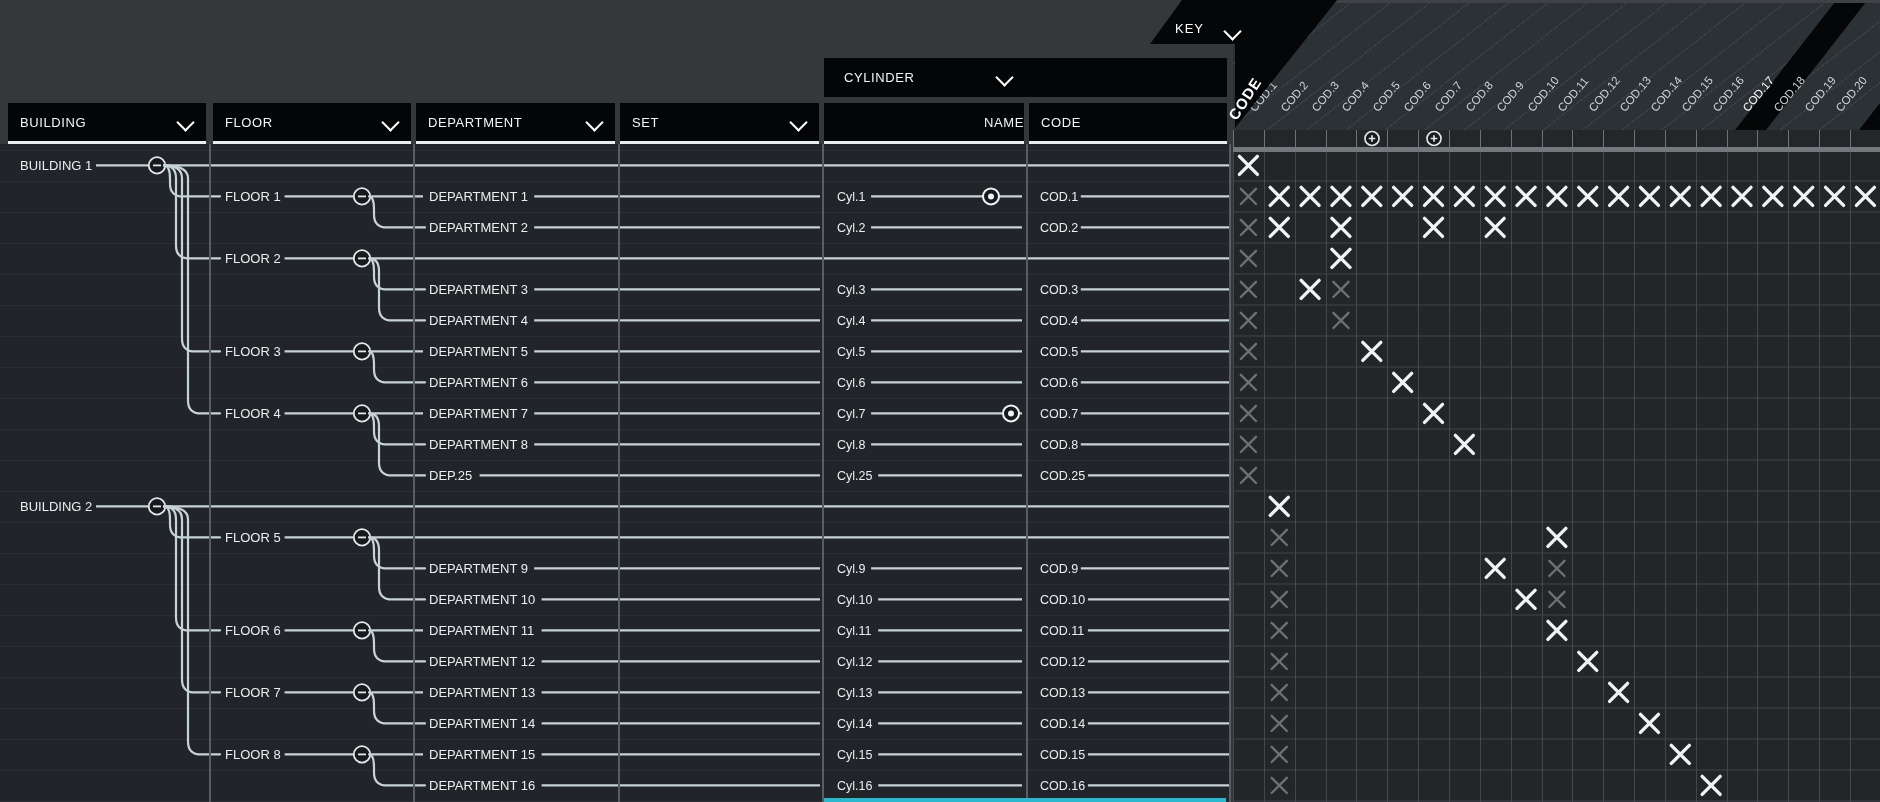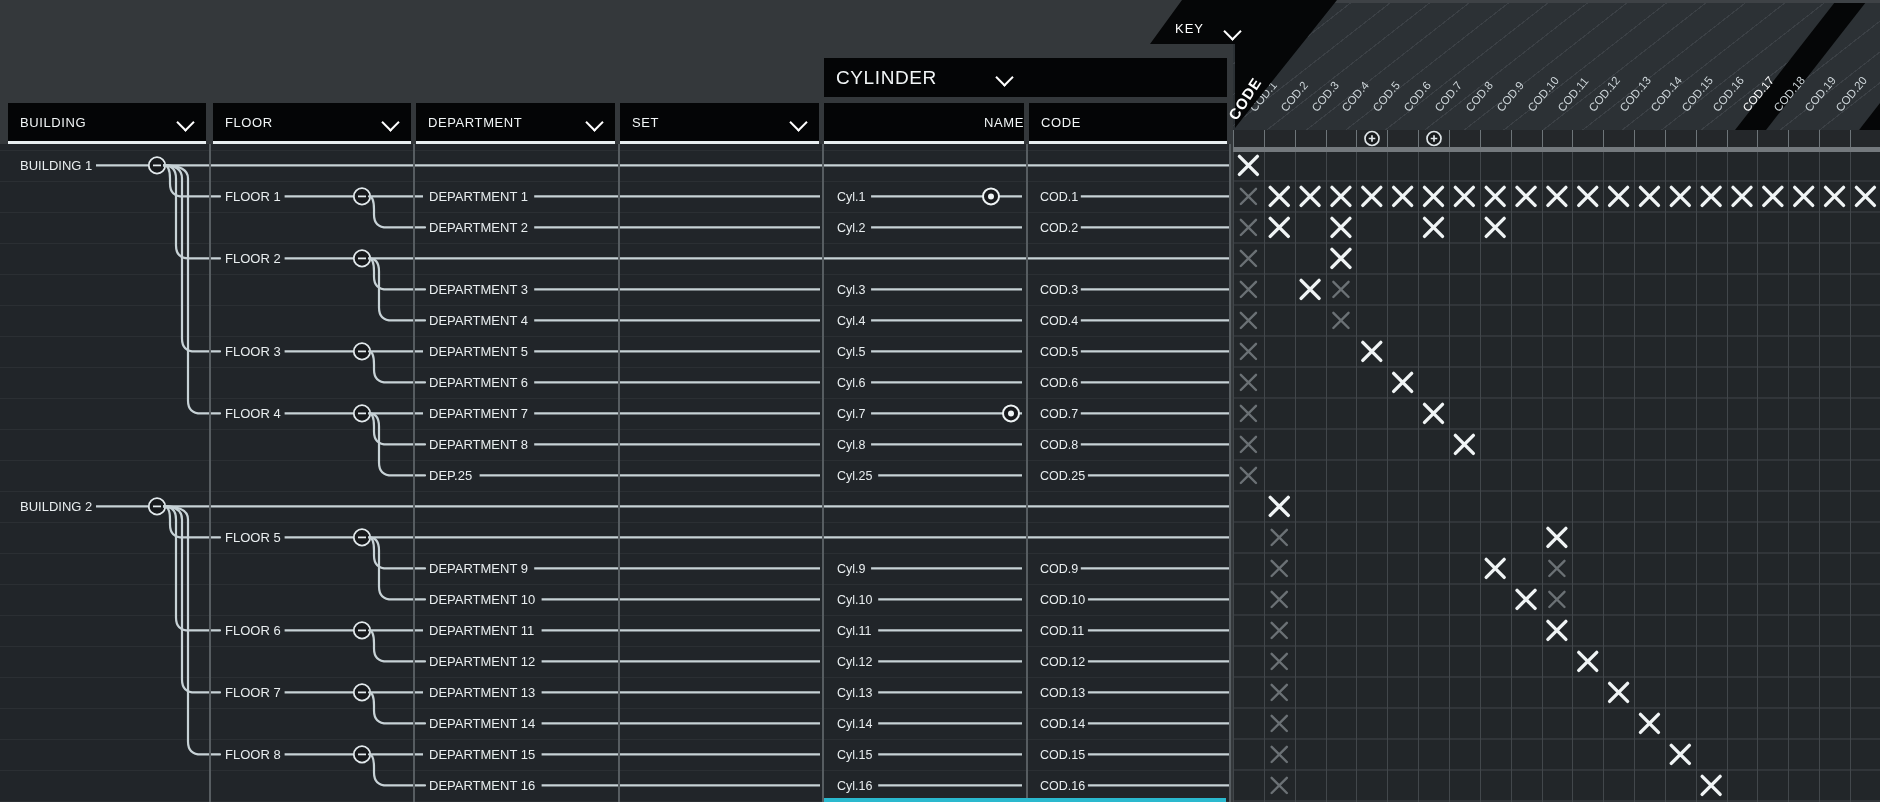--- a/index.html
+++ b/index.html
@@ -13,21 +13,21 @@
     background:repeating-linear-gradient(to bottom,#2b2f33 0 1px,transparent 1px 31px);}
   .col-divider{top:144px;width:2px;height:658px;background:#575d61;}
   
   .hdr-box{top:103px;height:38px;background:#040506;color:#f2f6f7;font-size:13px;
     letter-spacing:.6px;display:flex;align-items:center;padding-left:12px;box-sizing:border-box;}
   .hdr-underline{top:141px;height:3px;background:#e8eef0;}
   .chev{width:11px;height:11px;border-left:2px solid #fff;border-bottom:2px solid #fff;
     transform:rotate(-45deg);display:inline-block;}
   .hdr-chev{position:absolute;right:14px;top:13px;}
   #cyl-box{left:824px;top:58px;width:403px;height:39px;background:#040506;color:#f2f6f7;
-    font-size:19px;letter-spacing:.6px;display:flex;align-items:center;padding-left:12px;box-sizing:border-box;}
+    font-size:13px;letter-spacing:.6px;display:flex;align-items:center;padding-left:20px;box-sizing:border-box;}
   #cyl-chev{left:998px;top:71px;}
   
   #top-strip{left:1233px;top:0;width:647px;height:4px;background:#3e4246;}
   #key-band{left:1233px;top:3px;width:647px;height:127px;overflow:hidden;
     background:repeating-linear-gradient(142deg,#2c3135 0 23.2px,#3b4045 23.2px 24.3px);}
   .kband-highlight{position:absolute;top:0;height:127px;width:31px;background:#050607;
     transform:skewX(-38deg);transform-origin:left bottom;}
   .key-col-label{position:absolute;height:16px;font-size:11.5px;color:#ced6da;white-space:nowrap;
     transform:rotate(-50deg);transform-origin:0 100%;line-height:16px;}
   #corner-shape{left:1130px;top:0;width:230px;height:140px;background:#050607;

